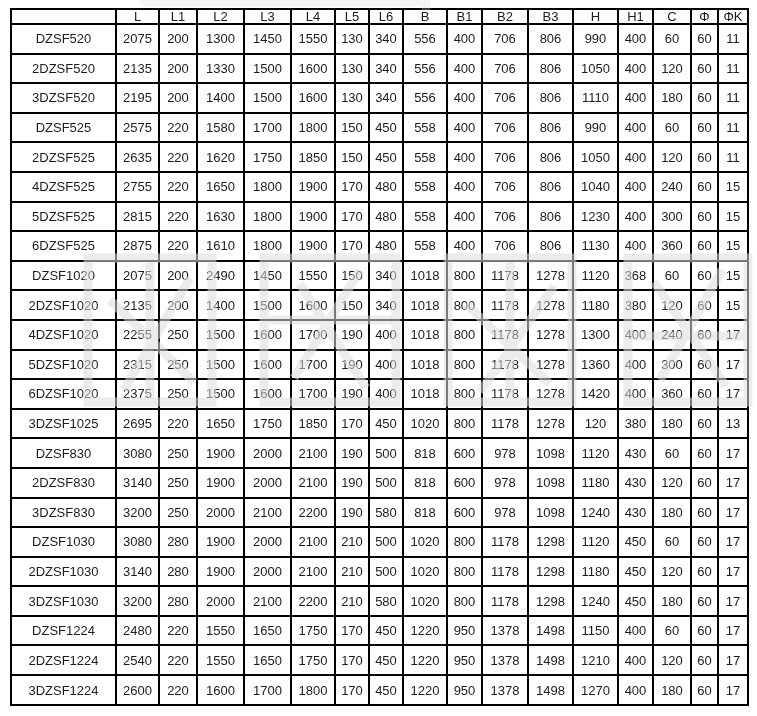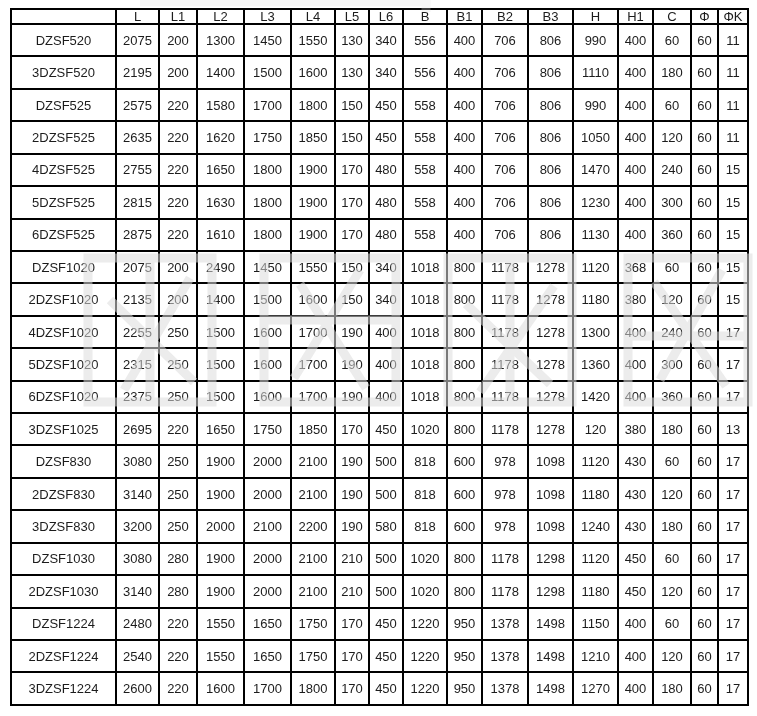--- a/index.html
+++ b/index.html
@@ -110,20 +110,39 @@
           <td>400</td>
           <td>706</td>
           <td>806</td>
           <td>990</td>
           <td>400</td>
           <td>60</td>
           <td>60</td>
           <td>11</td>
         </tr>
         <tr>
+          <td>2DZSF520</td>
+          <td>2135</td>
+          <td>200</td>
+          <td>1330</td>
+          <td>1500</td>
+          <td>1600</td>
+          <td>130</td>
+          <td>340</td>
+          <td>556</td>
+          <td>400</td>
+          <td>706</td>
+          <td>806</td>
+          <td>1050</td>
+          <td>400</td>
+          <td>120</td>
+          <td>60</td>
+          <td>11</td>
+        </tr>
+        <tr>
           <td>3DZSF520</td>
           <td>2195</td>
           <td>200</td>
           <td>1400</td>
           <td>1500</td>
           <td>1600</td>
           <td>130</td>
           <td>340</td>
           <td>556</td>
           <td>400</td>
@@ -179,21 +198,21 @@
           <td>220</td>
           <td>1650</td>
           <td>1800</td>
           <td>1900</td>
           <td>170</td>
           <td>480</td>
           <td>558</td>
           <td>400</td>
           <td>706</td>
           <td>806</td>
-          <td>1470</td>
+          <td>1040</td>
           <td>400</td>
           <td>240</td>
           <td>60</td>
           <td>15</td>
         </tr>
         <tr>
           <td>5DZSF525</td>
           <td>2815</td>
           <td>220</td>
           <td>1630</td>
@@ -429,20 +448,39 @@
           <td>2100</td>
           <td>210</td>
           <td>500</td>
           <td>1020</td>
           <td>800</td>
           <td>1178</td>
           <td>1298</td>
           <td>1180</td>
           <td>450</td>
           <td>120</td>
+          <td>60</td>
+          <td>17</td>
+        </tr>
+        <tr>
+          <td>3DZSF1030</td>
+          <td>3200</td>
+          <td>280</td>
+          <td>2000</td>
+          <td>2100</td>
+          <td>2200</td>
+          <td>210</td>
+          <td>580</td>
+          <td>1020</td>
+          <td>800</td>
+          <td>1178</td>
+          <td>1298</td>
+          <td>1240</td>
+          <td>450</td>
+          <td>180</td>
           <td>60</td>
           <td>17</td>
         </tr>
         <tr>
           <td>DZSF1224</td>
           <td>2480</td>
           <td>220</td>
           <td>1550</td>
           <td>1650</td>
           <td>1750</td>

